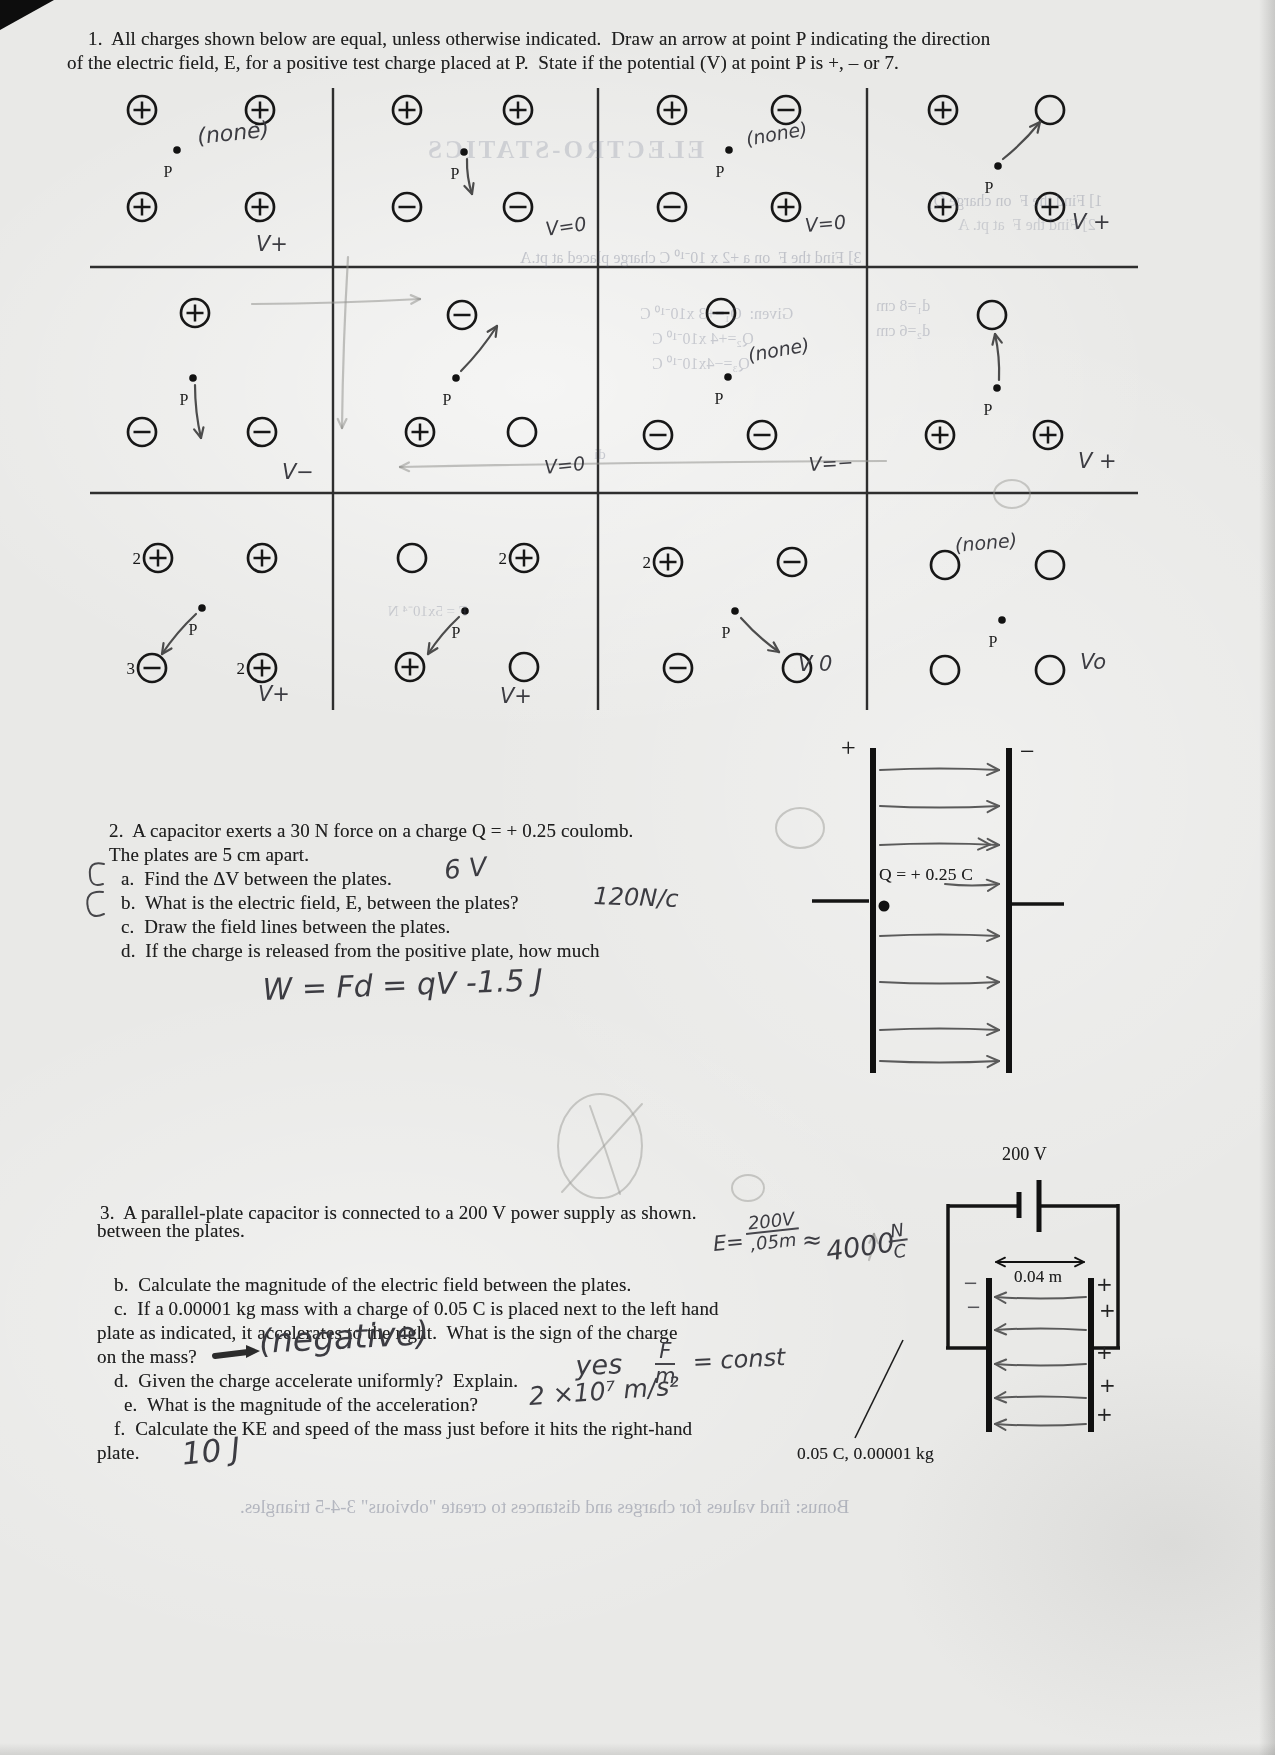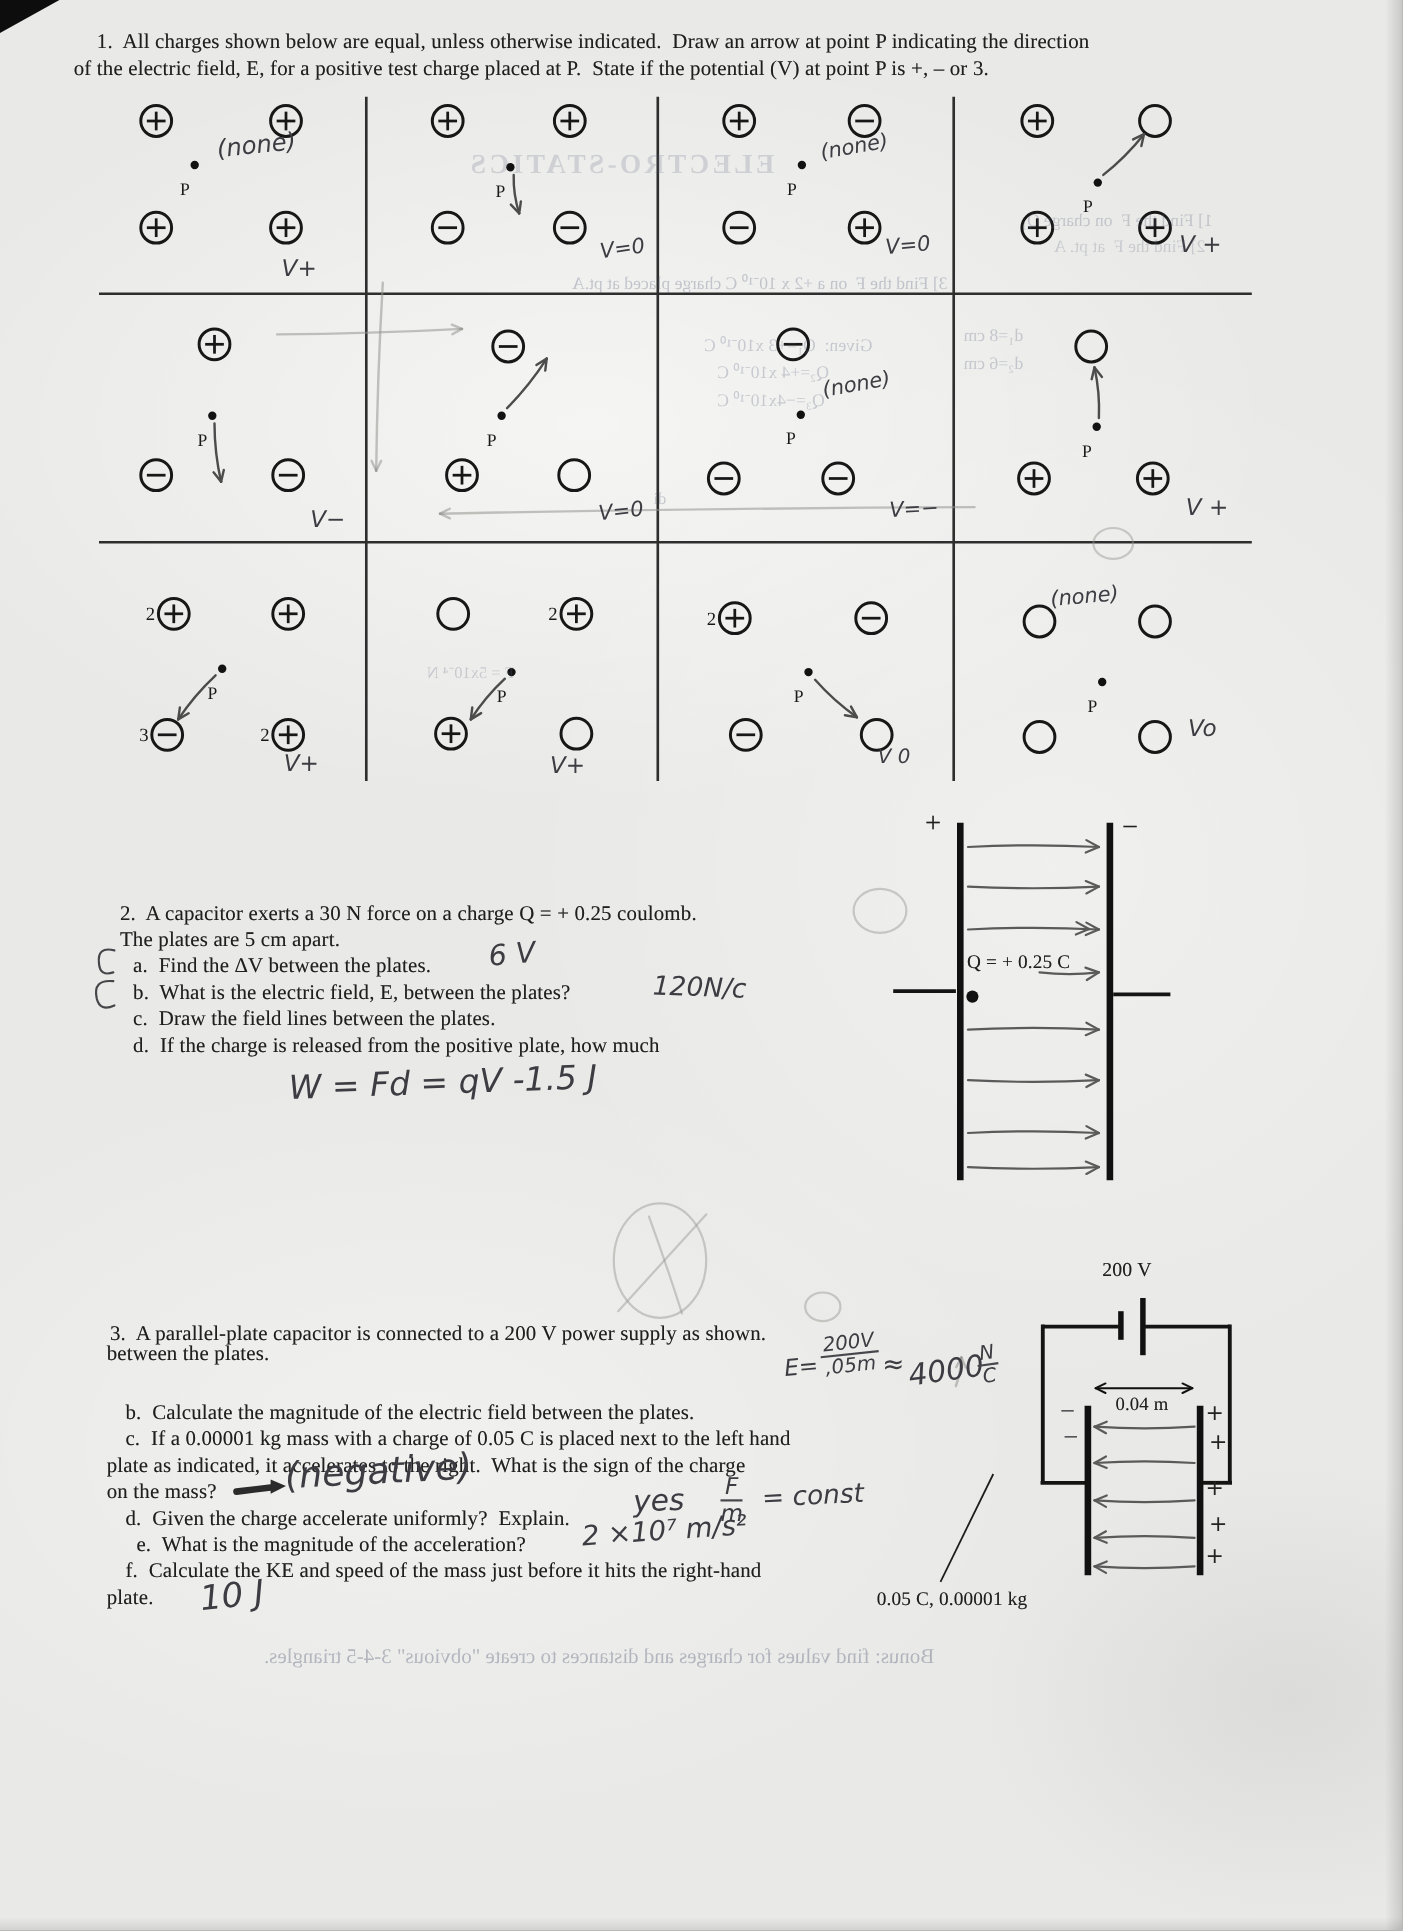--- a/index.html
+++ b/index.html
@@ -411,21 +411,21 @@
       <path d="M 562 1192 Q 602 1148 642 1104" fill="none" stroke="rgba(148,148,144,0.45)" stroke-width="2" stroke-linecap="round"></path>
       <path d="M 590 1106 Q 606 1150 620 1194" fill="none" stroke="rgba(148,148,144,0.45)" stroke-width="2" stroke-linecap="round"></path>
       <g>
         <path d="M 869 1260 Q 873.4640128939612 1247.3776947873002 874 1234" fill="none" stroke="rgba(148,148,144,0.55)" stroke-width="2.2" stroke-linecap="round"></path>
         <line x1="874" y1="1234" x2="877.9856868827134" y2="1243.1713848503357" stroke="rgba(148,148,144,0.55)" stroke-width="2.2" stroke-linecap="round"></line>
         <line x1="874" y1="1234" x2="869.2933501448825" y2="1242.823120034394" stroke="rgba(148,148,144,0.55)" stroke-width="2.2" stroke-linecap="round"></line>
       </g>
     </svg>
   <div id="lay">
     <div class="print" style="left:88px;top:28px">1.  All charges shown below are equal, unless otherwise indicated.  Draw an arrow at point P indicating the direction</div>
-    <div class="print" style="left:67px;top:52px">of the electric field, E, for a positive test charge placed at P.  State if the potential (V) at point P is +, – or 3.</div>
+    <div class="print" style="left:67px;top:52px">of the electric field, E, for a positive test charge placed at P.  State if the potential (V) at point P is +, – or 7.</div>
 
     <div class="print" style="left:109px;top:820px">2.  A capacitor exerts a 30 N force on a charge Q = + 0.25 coulomb.</div>
     <div class="print" style="left:109px;top:844px">The plates are 5 cm apart.</div>
     <div class="print" style="left:121px;top:868px">a.  Find the ΔV between the plates.</div>
     <div class="print" style="left:121px;top:892px">b.  What is the electric field, E, between the plates?</div>
     <div class="print" style="left:121px;top:916px">c.  Draw the field lines between the plates.</div>
     <div class="print" style="left:121px;top:940px">d.  If the charge is released from the positive plate, how much</div>
 
     <div class="print" style="left:841px;top:733px;font-size:26px">+</div>
     <div class="print" style="left:1020px;top:737px;font-size:26px">−</div>
@@ -451,21 +451,21 @@
       <div class="hand" style="left: 744px; top: 128px; font-size: 19px; transform: rotate(-10deg);">(none)</div>
       <div class="hand" style="left: 804px; top: 214px; font-size: 19px; transform: rotate(-5deg);">V=0</div>
       <div class="hand" style="left: 1072px; top: 210px; font-size: 21px;">V +</div>
       <div class="hand" style="left: 282px; top: 460px; font-size: 21px;">V−</div>
       <div class="hand" style="left: 543px; top: 456px; font-size: 19px; transform: rotate(-6deg);">V=0</div>
       <div class="hand" style="left: 746px; top: 344px; font-size: 19px; transform: rotate(-10deg);">(none)</div>
       <div class="hand" style="left: 808px; top: 453px; font-size: 19px; transform: rotate(-3deg);">V=−</div>
       <div class="hand" style="left: 1078px; top: 449px; font-size: 21px;">V +</div>
       <div class="hand" style="left: 258px; top: 682px; font-size: 21px;">V+</div>
       <div class="hand" style="left: 500px; top: 684px; font-size: 21px;">V+</div>
-      <div class="hand" style="left: 798px; top: 678px; font-size: 18px;">V 0</div>
+      <div class="hand" style="left: 798px; top: 652px; font-size: 21px;">V 0</div>
       <div class="hand" style="left: 954px; top: 534px; font-size: 19px; transform: rotate(-5deg);">(none)</div>
       <div class="hand" style="left: 1080px; top: 650px; font-size: 21px;">Vo</div>
       <div class="hand" style="left: 443px; top: 855px; font-size: 26px; transform: rotate(-5deg);">6 V</div>
       <div class="hand" style="left: 594px; top: 882px; font-size: 24px; transform: rotate(2deg);">120N/c</div>
       <div class="hand" style="left: 262px; top: 972px; font-size: 30px; transform: rotate(-2deg);">W = Fd = qV -1.5 J</div>
       <div class="hand" style="left: 712px; top: 1232px; font-size: 21px; transform: rotate(-5deg);">E=</div>
       <div class="stack" style="left: 744px; top: 1214px; font-size: 18px; transform: rotate(-6deg);">
         <div class="stop">200V</div>
         <div>,05m</div>
       </div>

